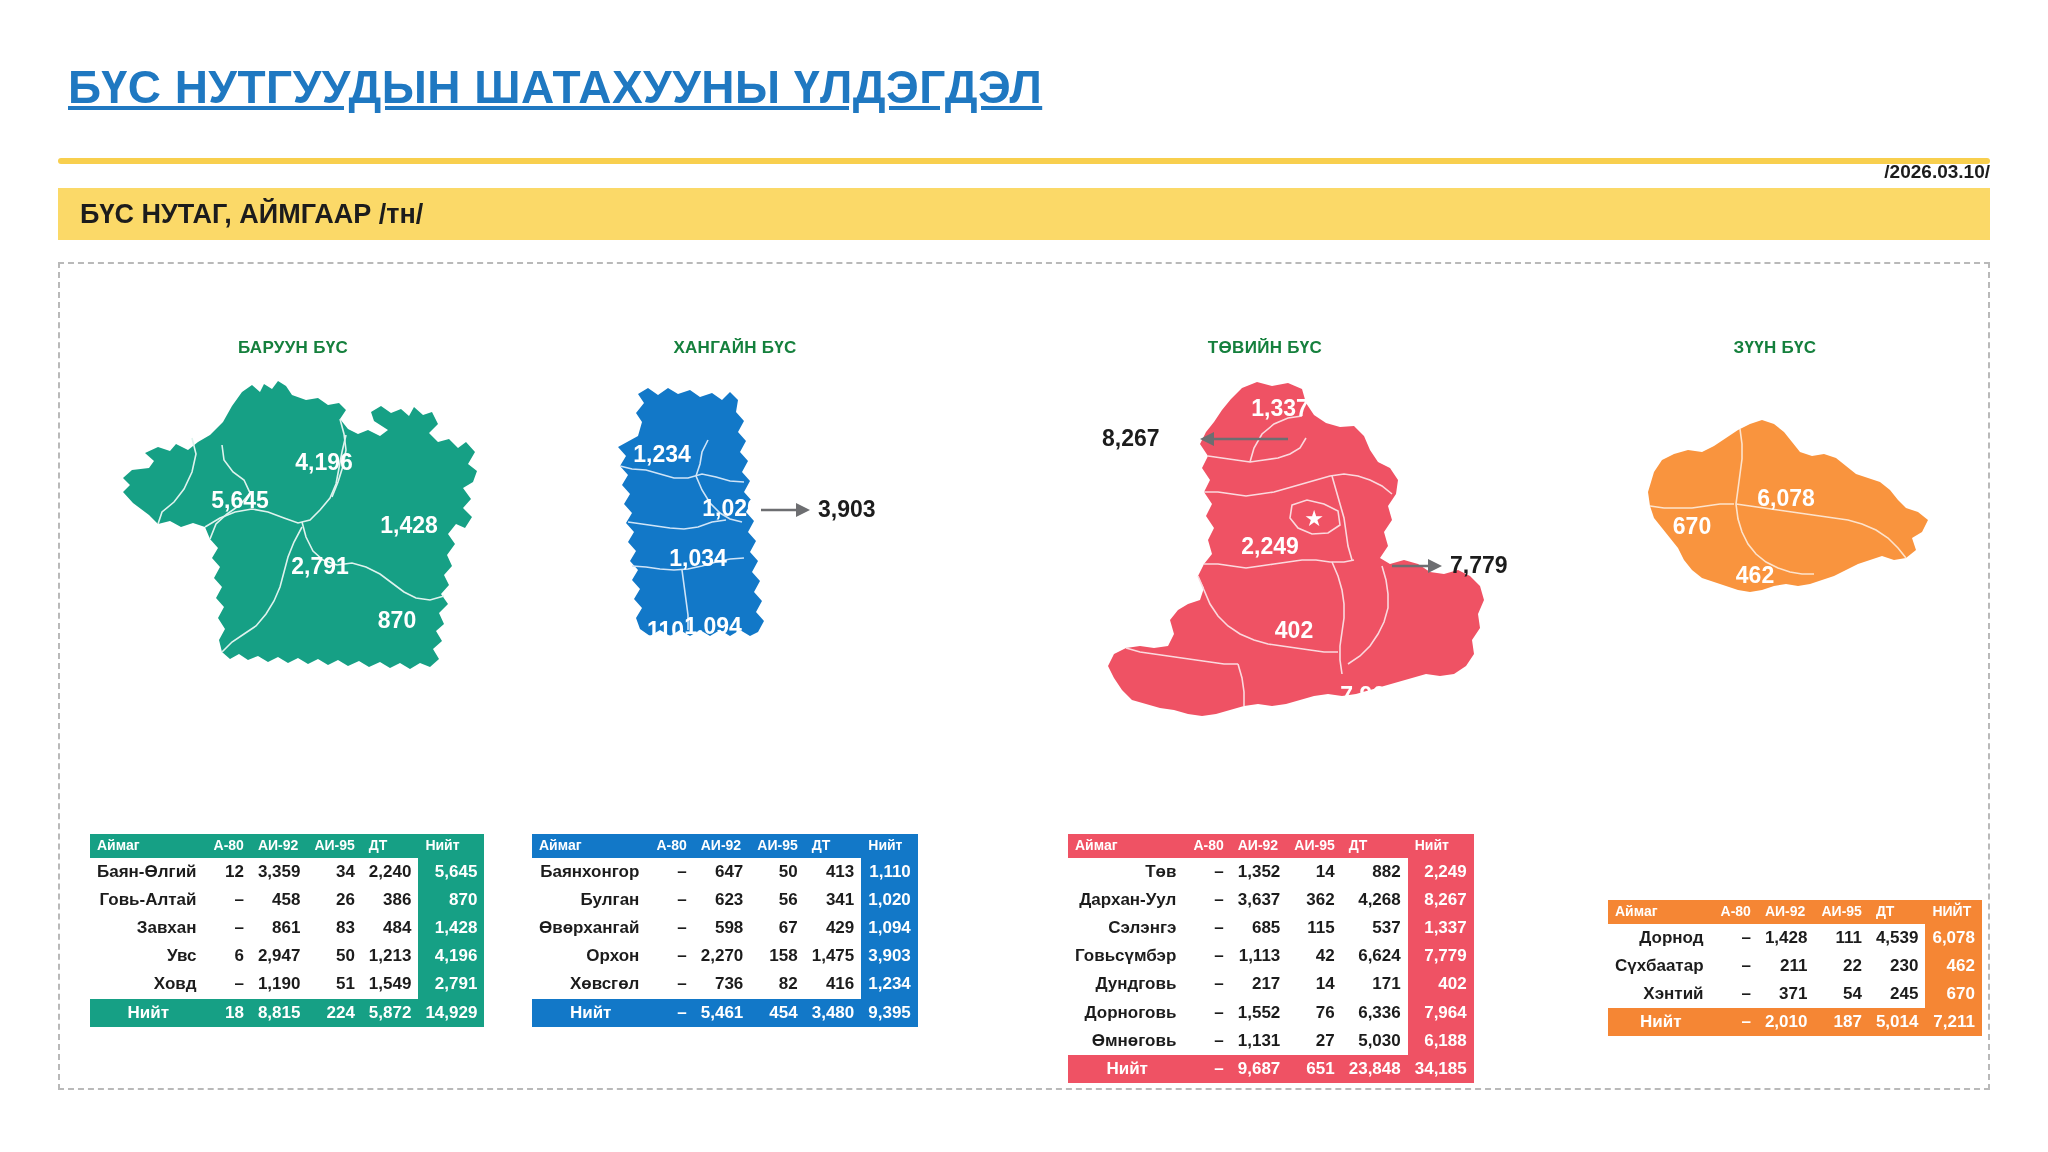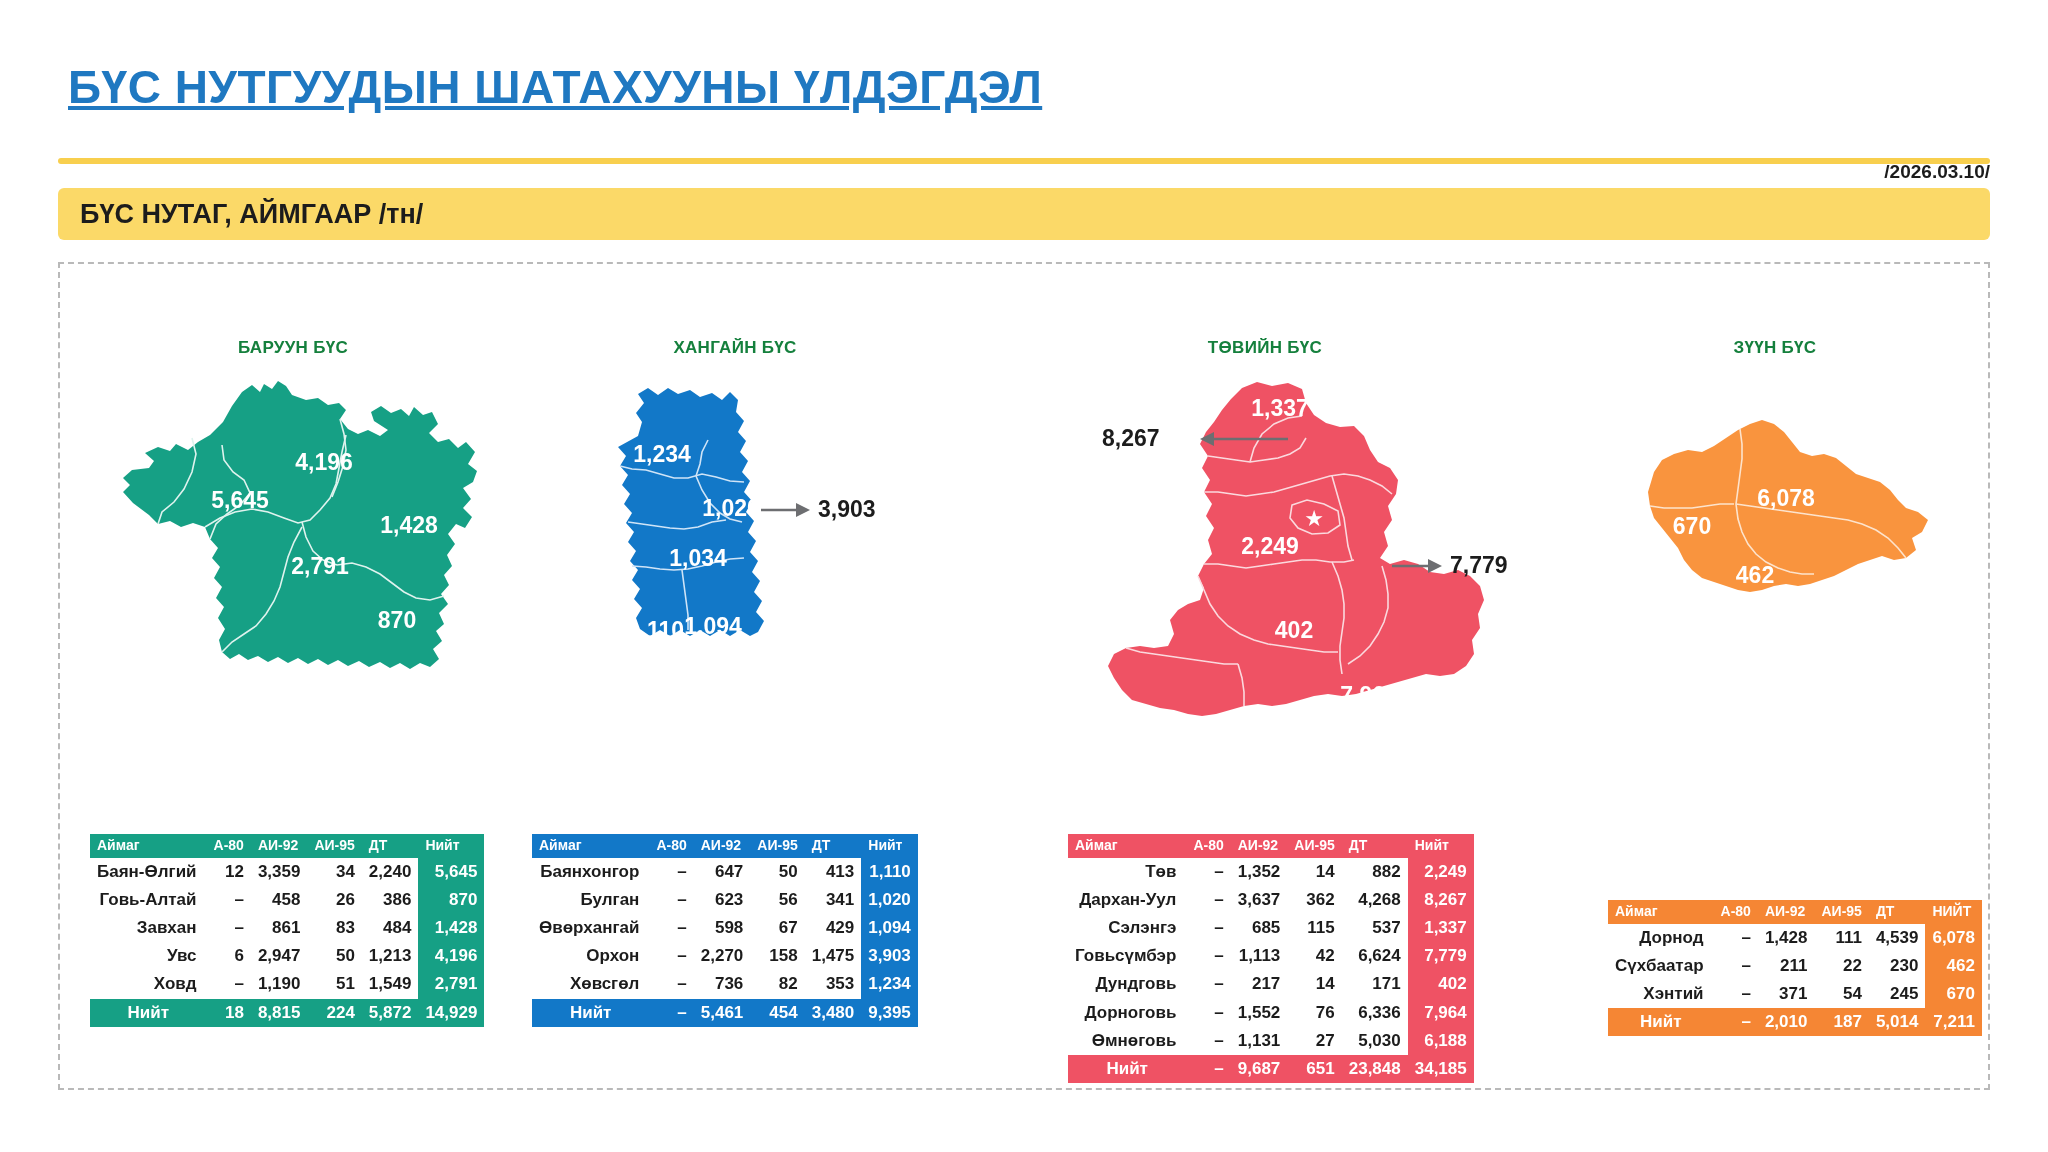--- a/index.html
+++ b/index.html
@@ -40,21 +40,21 @@
     left: 58px; top: 158px;
     width: 1932px; height: 6px;
     background: #f8cf4e;
     border-radius: 3px;
   }
   .subbar {
     position: absolute;
     left: 58px; top: 188px;
     width: 1932px; height: 52px;
     background: #fbd968;
-    border-radius: 6px;
+    border-radius: 0;
   }
   .subbar span {
     position: absolute;
     left: 22px; top: 50%;
     transform: translateY(-50%);
     font-size: 27px;
     font-weight: bold;
     color: #1c1c1c;
     white-space: nowrap;
   }
@@ -341,21 +341,21 @@
             <td class="num">2,270</td>
             <td class="num">158</td>
             <td class="num">1,475</td>
             <td class="tot">3,903</td>
           </tr>
         <tr>
             <td class="name">Хөвсгөл</td>
             <td class="num">–</td>
             <td class="num">736</td>
             <td class="num">82</td>
-            <td class="num">353</td>
+            <td class="num">416</td>
             <td class="tot">1,234</td>
           </tr>
       </tbody>
       <tfoot>
         <tr>
           <td class="lbl">Нийт</td>
           <td>–</td>
           <td>5,461</td>
           <td>454</td>
           <td>3,480</td>

